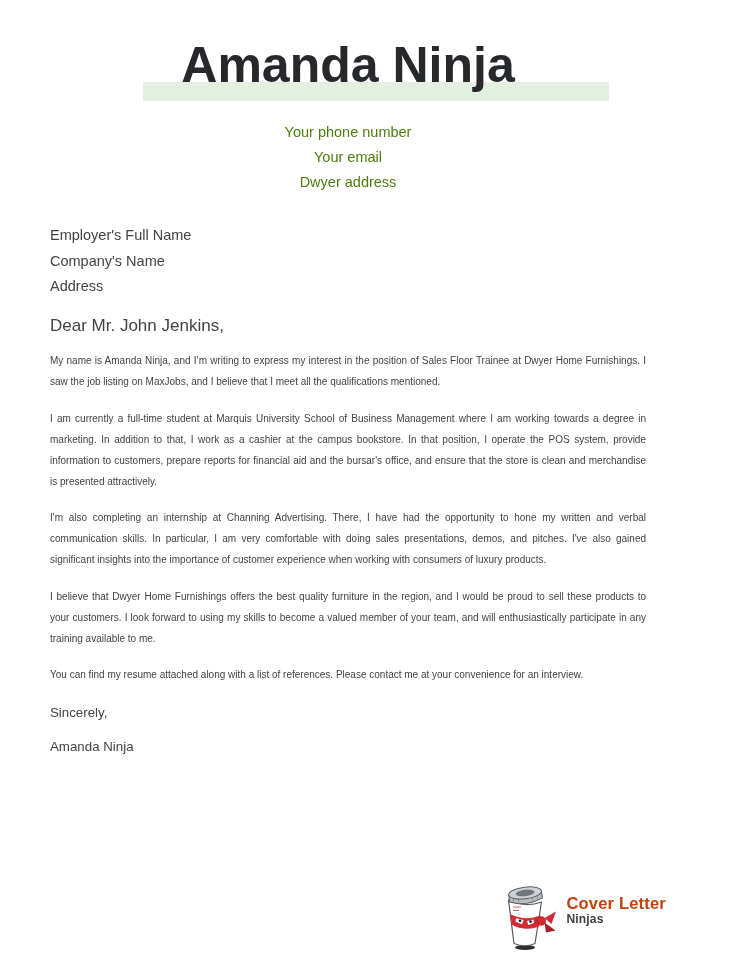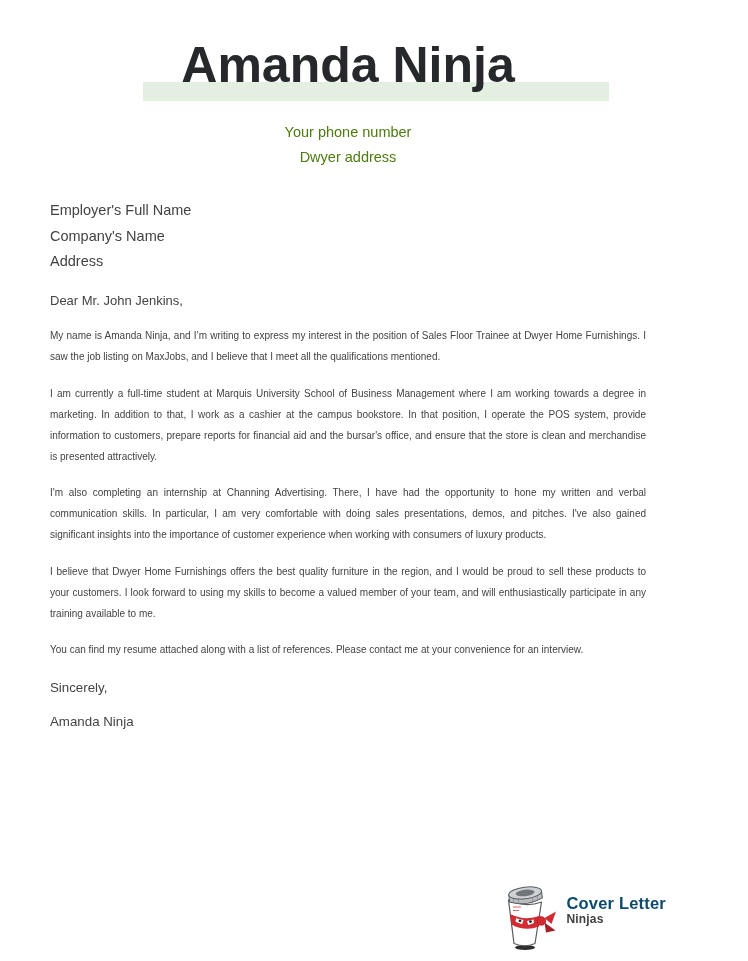--- a/index.html
+++ b/index.html
@@ -50,21 +50,21 @@
     line-height: 21px;
     color: #2a2a2a;
   }
   .recipient-block {
     margin-top: 28px;
     font-size: 14.5px;
     line-height: 25.5px;
   }
   .salutation {
     margin-top: 16px;
-    font-size: 13px;
+    font-size: 17px;
     line-height: 19.3px;
   }
   .para {
     margin: 15.5px 0 0 0;
     font-size: 10px;
     line-height: 21px;
     text-align: justify;
   }
   .closing { margin-top: 18px; font-size: 13.3px; line-height: 19.3px; }
   .signature { margin-top: 14px; font-size: 13.3px; line-height: 19.3px; }
@@ -77,21 +77,21 @@
     display: flex;
     align-items: center;
     gap: 9px;
   }
   .brand-icon { width: 58px; height: 68px; display: block; }
   .brand-text { display: flex; flex-direction: column; justify-content: center; padding-bottom: 14px; }
   .brand-line1 {
     font-size: 16.5px;
     font-weight: 700;
     line-height: 16px;
-    color: #0c4a6e;
+    color: #c2410c;
     letter-spacing: 0.2px;
   }
   .brand-line2 {
     font-size: 12px;
     font-weight: 700;
     line-height: 16px;
     color: #404040;
     letter-spacing: 0.2px;
   }
 </style>
@@ -100,20 +100,21 @@
 
 <div class="page">
 
   <div class="title-area">
     <div class="title-highlight"></div>
     <h1 class="page-title">Amanda Ninja</h1>
   </div>
 
   <div class="contact-block">
     <div>Your phone number</div>
+    <div>Your email</div>
     <div>Dwyer address</div>
   </div>
 
   <div class="letter-body">
 
     <div class="recipient-block">
       <div>Employer's Full Name</div>
       <div>Company's Name</div>
       <div>Address</div>
     </div>

